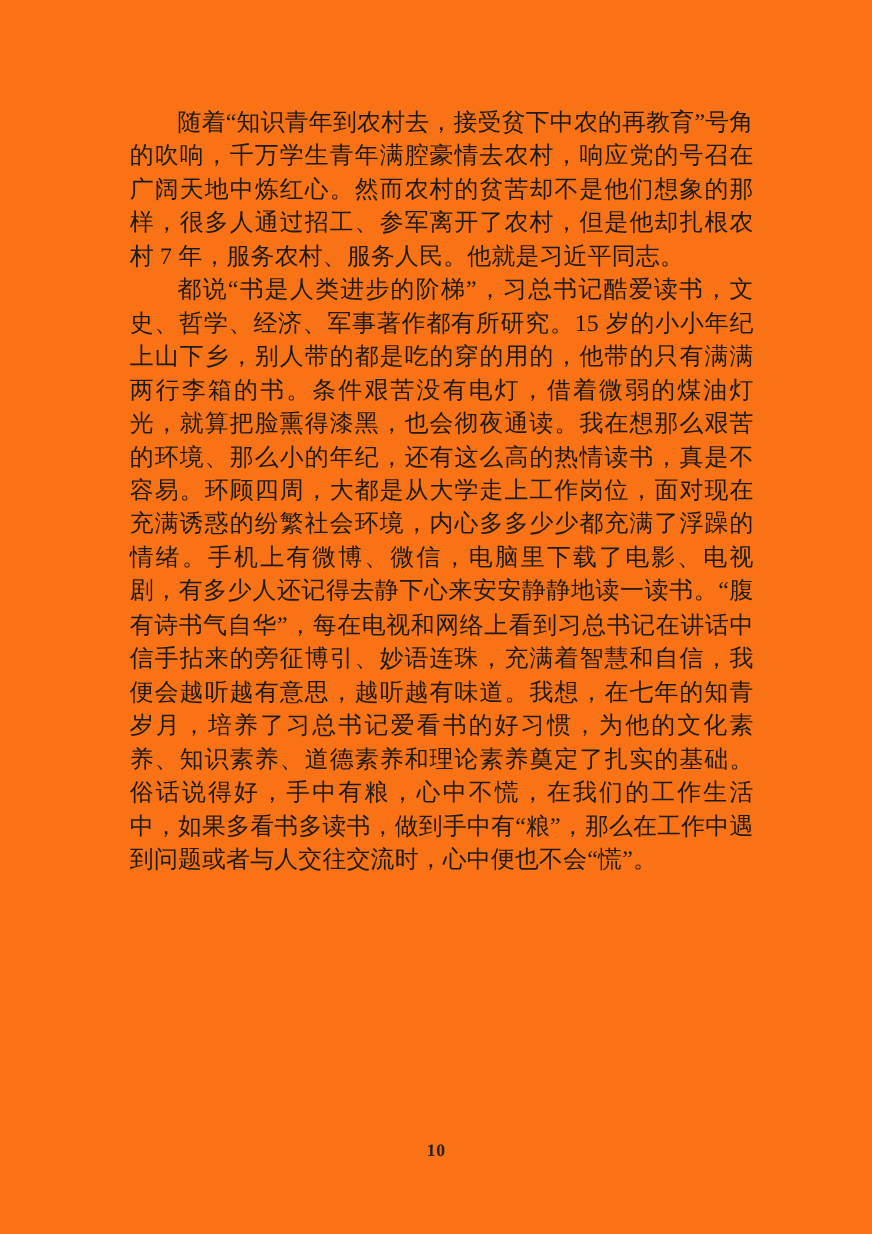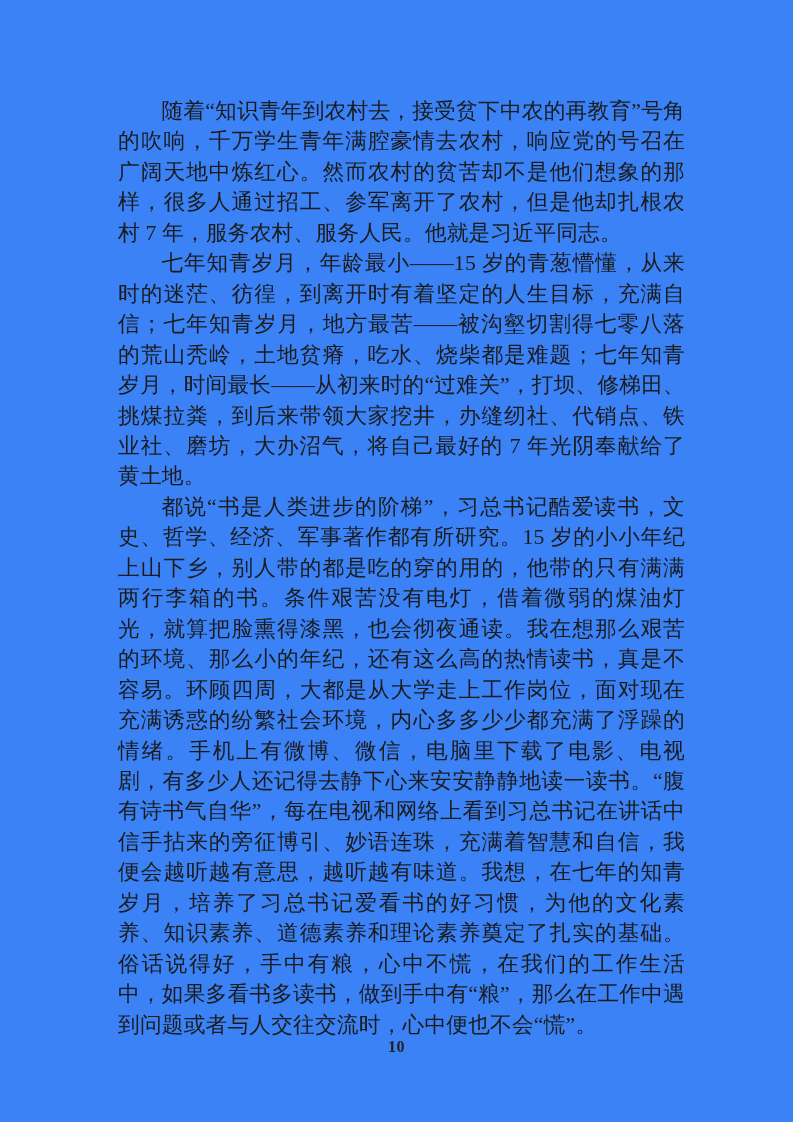--- a/index.html
+++ b/index.html
@@ -4,21 +4,21 @@
 <style>
   html, body {
     margin: 0;
     padding: 0;
     background: #ffffff;
   }
   .page {
     position: relative;
     width: 793px;
     height: 1122px;
-    background: #3b82f6;
+    background: #f97316;
     overflow: hidden;
     font-family: "Liberation Serif", "DejaVu Serif", serif;
   }
   .content {
     position: absolute;
     left: 118px;
     top: 96px;
     width: 567px;
     font-size: 21.7px;
     line-height: 30.45px;
@@ -43,17 +43,16 @@
     letter-spacing: 0.5px;
     font-weight: bold;
   }
 </style>
 </head>
 <body>
 
 <div class="page">
   <div class="content">
     <p>随着“知识青年到农村去，接受贫下中农的再教育”号角的吹响，千万学生青年满腔豪情去农村，响应党的号召在广阔天地中炼红心。然而农村的贫苦却不是他们想象的那样，很多人通过招工、参军离开了农村，但是他却扎根农村 7 年，服务农村、服务人民。他就是习近平同志。</p>
-    <p>七年知青岁月，年龄最小——15 岁的青葱懵懂，从来时的迷茫、彷徨，到离开时有着坚定的人生目标，充满自信；七年知青岁月，地方最苦——被沟壑切割得七零八落的荒山秃岭，土地贫瘠，吃水、烧柴都是难题；七年知青岁月，时间最长——从初来时的“过难关”，打坝、修梯田、挑煤拉粪，到后来带领大家挖井，办缝纫社、代销点、铁业社、磨坊，大办沼气，将自己最好的 7 年光阴奉献给了黄土地。</p>
     <p>都说“书是人类进步的阶梯”，习总书记酷爱读书，文史、哲学、经济、军事著作都有所研究。15 岁的小小年纪上山下乡，别人带的都是吃的穿的用的，他带的只有满满两行李箱的书。条件艰苦没有电灯，借着微弱的煤油灯光，就算把脸熏得漆黑，也会彻夜通读。我在想那么艰苦的环境、那么小的年纪，还有这么高的热情读书，真是不容易。环顾四周，大都是从大学走上工作岗位，面对现在充满诱惑的纷繁社会环境，内心多多少少都充满了浮躁的情绪。手机上有微博、微信，电脑里下载了电影、电视剧，有多少人还记得去静下心来安安静静地读一读书。“腹有诗书气自华”，每在电视和网络上看到习总书记在讲话中信手拈来的旁征博引、妙语连珠，充满着智慧和自信，我便会越听越有意思，越听越有味道。我想，在七年的知青岁月，培养了习总书记爱看书的好习惯，为他的文化素养、知识素养、道德素养和理论素养奠定了扎实的基础。俗话说得好，手中有粮，心中不慌，在我们的工作生活中，如果多看书多读书，做到手中有“粮”，那么在工作中遇到问题或者与人交往交流时，心中便也不会“慌”。</p>
   </div>
   <div class="page-number">10</div>
 </div>
 
 </body></html>

